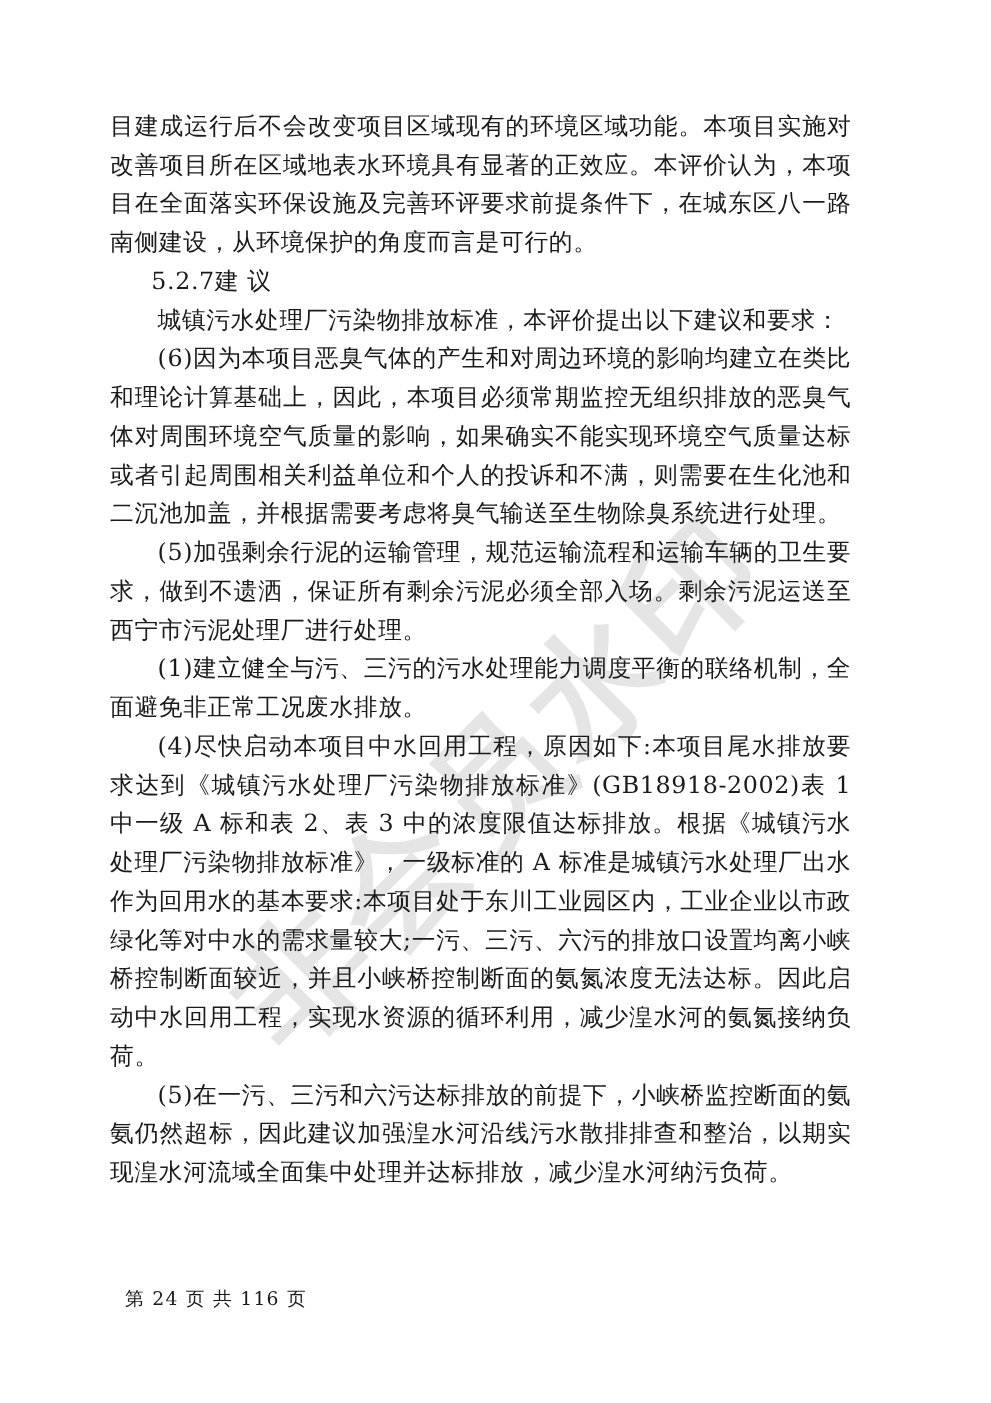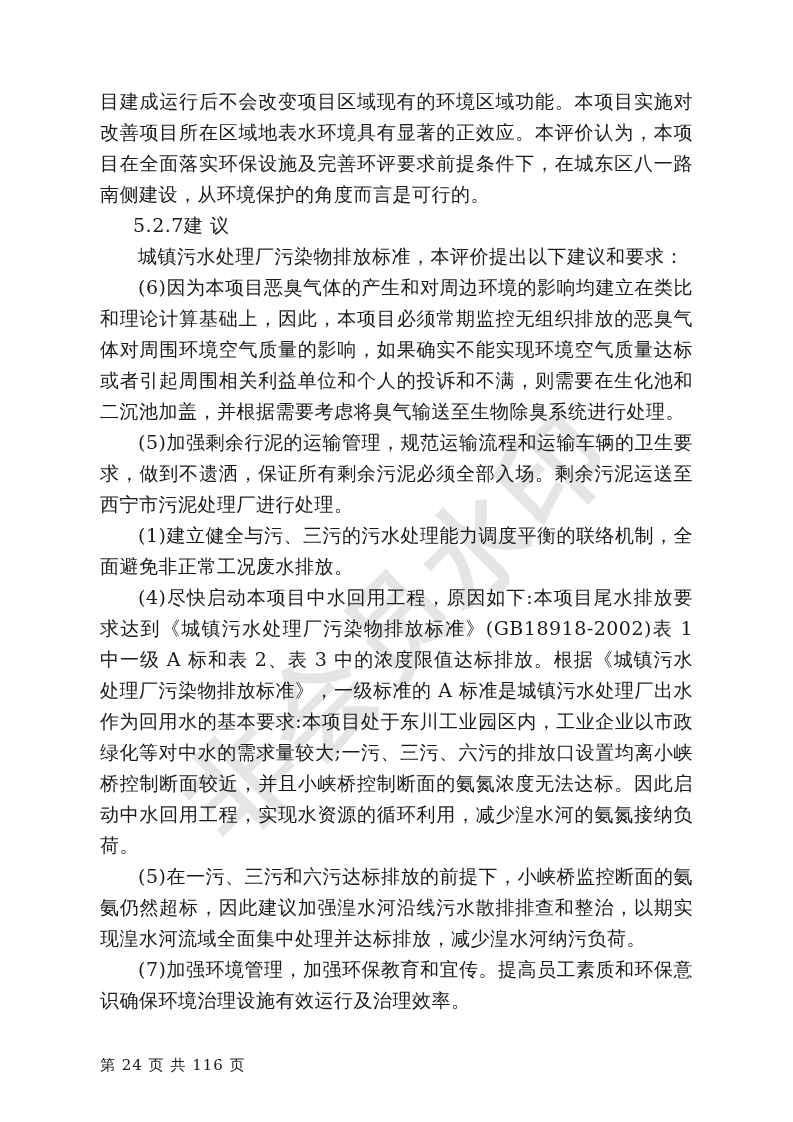--- a/index.html
+++ b/index.html
@@ -25,21 +25,21 @@
     font-weight: bold;
     letter-spacing: 6px;
     color: #e5e5e5;
     white-space: nowrap;
     z-index: 0;
     font-family: "DejaVu Sans", "Liberation Sans", sans-serif;
     user-select: none;
   }
   .content {
     position: absolute;
-    left: 100px;
+    left: 88px;
     top: 86px;
     width: 593px;
     z-index: 1;
   }
   .content p {
     margin: 0;
     font-size: 19px;
     line-height: 31px;
     text-align: justify;
     letter-spacing: 0.5px;
@@ -56,21 +56,20 @@
     letter-spacing: 0.5px;
   }
   .footer {
     position: absolute;
     left: 100px;
     top: 1030px;
     font-size: 15px;
     letter-spacing: 1px;
     color: #1a1a1a;
     z-index: 1;
-    margin-top: 26px;
   }
 </style>
 </head>
 <body>
 
 <div class="page">
 
   <div class="watermark">非会员水印</div>
 
   <div class="content">
@@ -85,19 +84,18 @@
 
     <p class="indent">(5)加强剩余行泥的运输管理，规范运输流程和运输车辆的卫生要求，做到不遗洒，保证所有剩余污泥必须全部入场。剩余污泥运送至西宁市污泥处理厂进行处理。</p>
 
     <p class="indent">(1)建立健全与污、三污的污水处理能力调度平衡的联络机制，全面避免非正常工况废水排放。</p>
 
     <p class="indent">(4)尽快启动本项目中水回用工程，原因如下:本项目尾水排放要求达到《城镇污水处理厂污染物排放标准》(GB18918-2002)表 1 中一级 A 标和表 2、表 3 中的浓度限值达标排放。根据《城镇污水处理厂污染物排放标准》，一级标准的 A 标准是城镇污水处理厂出水作为回用水的基本要求:本项目处于东川工业园区内，工业企业以市政绿化等对中水的需求量较大;一污、三污、六污的排放口设置均离小峡桥控制断面较近，并且小峡桥控制断面的氨氮浓度无法达标。因此启动中水回用工程，实现水资源的循环利用，减少湟水河的氨氮接纳负荷。</p>
 
     <p class="indent">(5)在一污、三污和六污达标排放的前提下，小峡桥监控断面的氨氨仍然超标，因此建议加强湟水河沿线污水散排排查和整治，以期实现湟水河流域全面集中处理并达标排放，减少湟水河纳污负荷。</p>
 
 
-    <p class="indent">(7)加强环境管理，加强环保教育和宜传。提高员工素质和环保意识确保环境治理设施有效运行及治理效率。</p>
 
   </div>
 
   <div class="footer">第 24 页 共 116 页</div>
 
 </div>
 
 </body></html>

